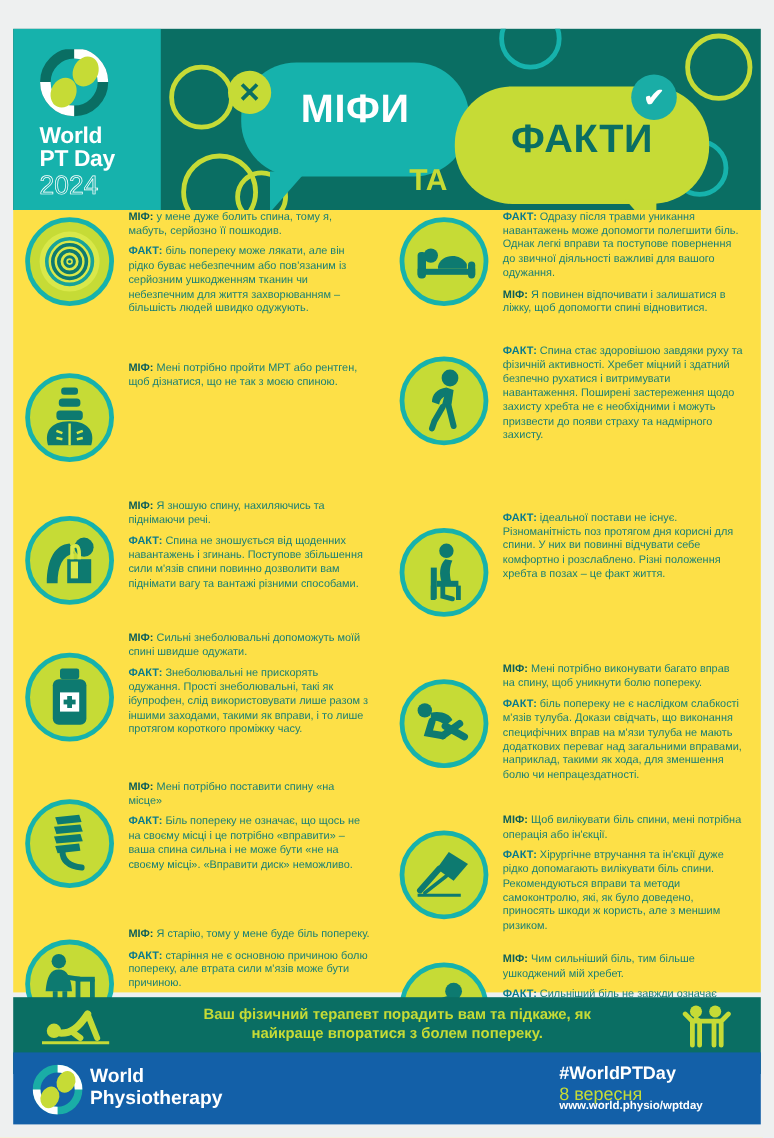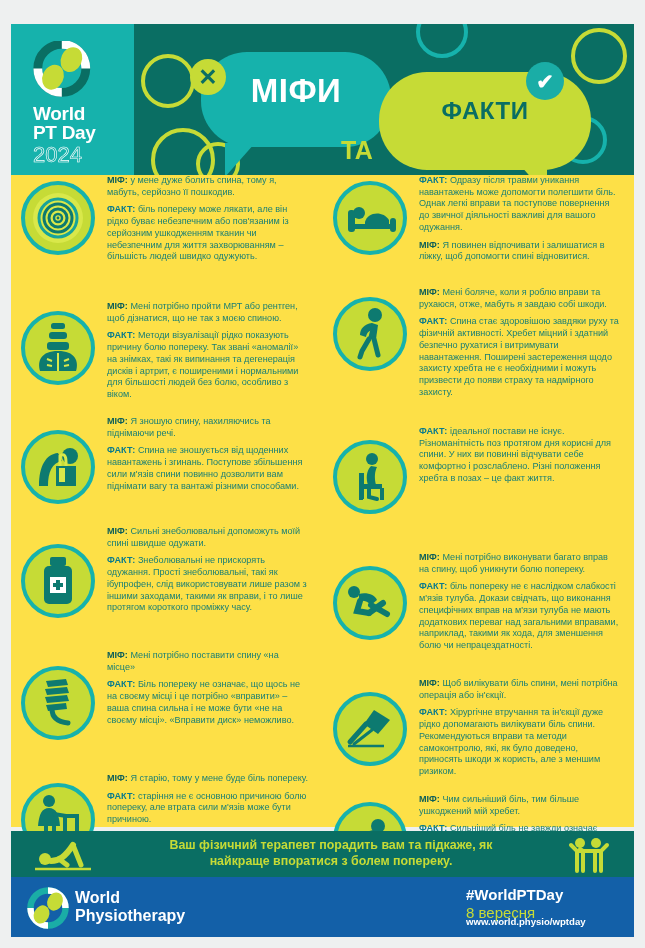--- a/index.html
+++ b/index.html
@@ -59,21 +59,21 @@
     position:absolute; left:190px; top:48px; width:190px;
     text-align:center; color:#fff; font-size:33px; font-weight:bold;
     letter-spacing:0.5px;
   }
   .lbl-ta {
     position:absolute; left:330px; top:112px; color:#c6db36;
     font-size:25px; font-weight:bold;
   }
   .lbl-fakty {
     position:absolute; left:368px; top:73px; width:212px;
-    text-align:center; color:#0a6e63; font-size:24px; font-weight:bold;
+    text-align:center; color:#0a6e63; font-size:33px; font-weight:bold;
     letter-spacing:0.5px;
   }
   .badge-x {
     position:absolute; left:179px; top:35px; width:36px; height:36px;
     border-radius:50%; background:#c6db36;
     display:flex; align-items:center; justify-content:center;
     color:#0a6e63; font-size:23px; font-weight:bold; line-height:1;
   }
   .badge-check {
     position:absolute; left:515px; top:38px; width:38px; height:38px;
@@ -195,21 +195,20 @@
             <rect x="18" y="2" width="14" height="6" rx="2.5" fill="#0d7a70"></rect>
             <rect x="16" y="11" width="18" height="7" rx="3" fill="#0d7a70"></rect>
             <rect x="14" y="21" width="22" height="8" rx="3" fill="#0d7a70"></rect>
             <path d="M25 30 C8 30 4 40 7 50 L43 50 C46 40 42 30 25 30 Z" fill="#0d7a70"></path>
             <path d="M25 32 L25 50" stroke="#d9e84a" stroke-width="2"></path>
             <path d="M14 38 L19 40 M14 44 L19 45 M36 38 L31 40 M36 44 L31 45" stroke="#d9e84a" stroke-width="2"></path>
           </svg>
         </div>
         <div class="txt">
           <div class="ln myth"><span class="k">МІФ:</span> <span>Мені потрібно пройти МРТ або рентген, щоб дізнатися, що не так з моєю спиною.</span></div>
-          <div class="ln fact"><span class="k">ФАКТ:</span> <span>Методи візуалізації рідко показують причину болю попереку. Так звані «аномалії» на знімках, такі як випинання та дегенерація дисків і артрит, є поширеними і нормальними для більшості людей без болю, особливо з віком.</span></div>
         </div>
       </div>
 
       <div class="item" style="height:108px;">
         <div class="icon-wrap" style="top:14px;">
           <svg width="52" height="50" viewBox="0 0 52 50">
             <circle cx="38" cy="14" r="8" fill="#0d7a70"></circle>
             <path d="M7 44 C7 24 14 12 26 11 L30 19 C20 21 16 30 16 44 Z" fill="#0d7a70"></path>
             <rect x="24" y="24" width="20" height="20" fill="#0d7a70"></rect>
             <path d="M28 24 L28 14 Q34 10 34 20 L34 24" fill="none" stroke="#d9e84a" stroke-width="3"></path>
@@ -300,21 +299,20 @@
         <div class="icon-wrap" style="top:10px;">
           <svg width="44" height="54" viewBox="0 0 44 54">
             <circle cx="27" cy="8" r="7" fill="#0d7a70"></circle>
             <path d="M24 16 C16 17 12 22 12 28 L18 30 C19 25 22 23 25 23 Z" fill="#0d7a70"></path>
             <path d="M24 16 L30 18 L28 32 L20 32 Z" fill="#0d7a70"></path>
             <path d="M26 32 L30 48" stroke="#0d7a70" stroke-width="5" stroke-linecap="round"></path>
             <path d="M21 32 L14 44 L12 50" stroke="#0d7a70" stroke-width="5" stroke-linecap="round" fill="none"></path>
           </svg>
         </div>
         <div class="txt">
-          <div class="ln myth"><span class="k">МІФ:</span> <span>Мені боляче, коли я роблю вправи та рухаюся, отже, мабуть я завдаю собі шкоди.</span></div>
           <div class="ln fact"><span class="k">ФАКТ:</span> <span>Спина стає здоровішою завдяки руху та фізичній активності. Хребет міцний і здатний безпечно рухатися і витримувати навантаження. Поширені застереження щодо захисту хребта не є необхідними і можуть призвести до появи страху та надмірного захисту.</span></div>
         </div>
       </div>
 
       <div class="item" style="height:124px;">
         <div class="icon-wrap" style="top:14px;">
           <svg width="46" height="52" viewBox="0 0 46 52">
             <circle cx="25" cy="8" r="6" fill="#0d7a70"></circle>
             <path d="M24 15 C19 20 19 28 21 34 L29 34 C27 26 28 20 30 16 Z" fill="#0d7a70"></path>
             <rect x="17" y="33" width="18" height="5" fill="#0d7a70"></rect>

